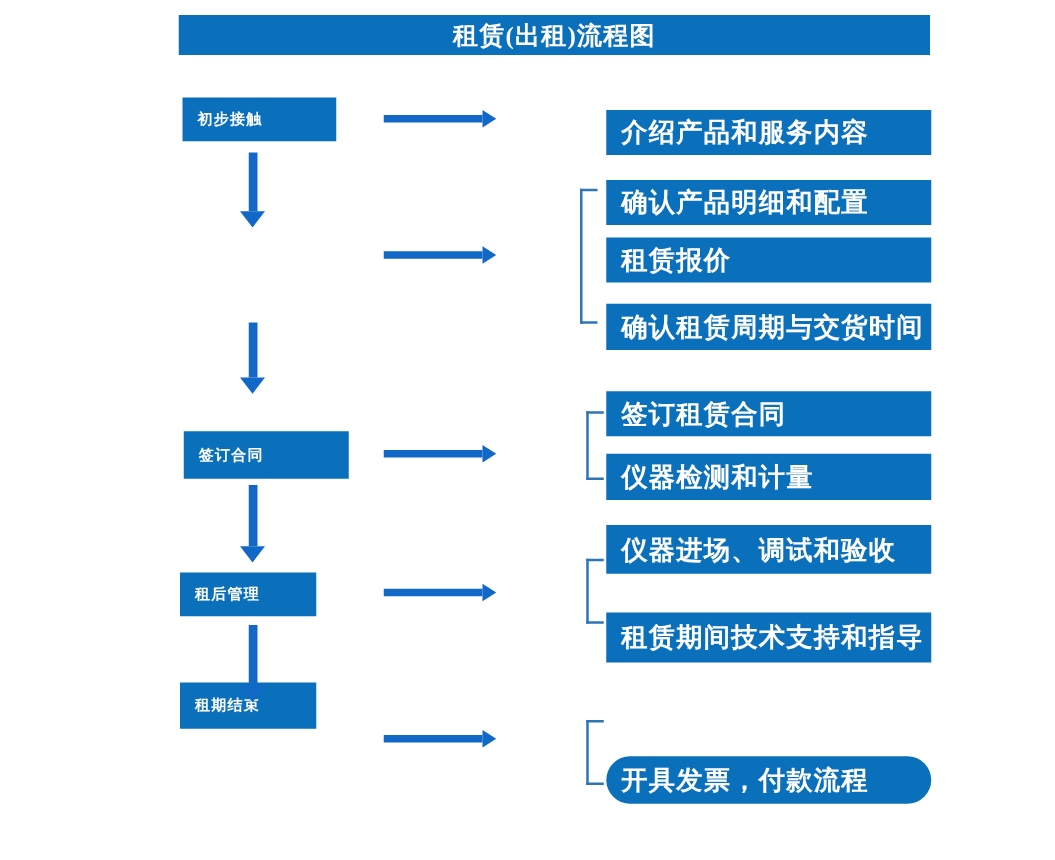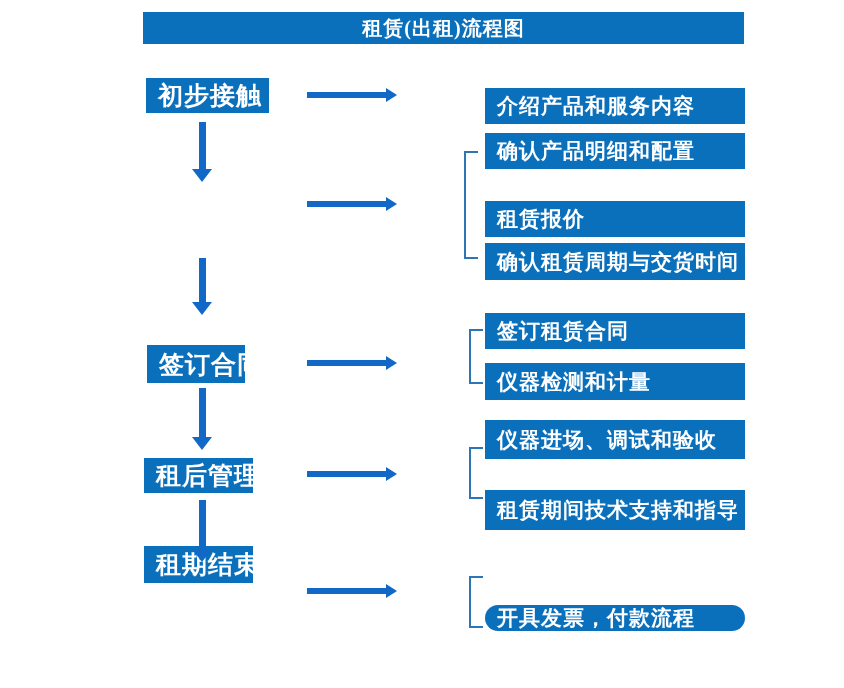--- a/index.html
+++ b/index.html
@@ -24,38 +24,38 @@
     letter-spacing:1px;
   }
   .banner{
     position:absolute;
     left:99px;top:12px;width:601px;height:32px;
     background:#0B70BC;color:#fff;
     font-weight:bold;font-size:20px;
     display:flex;align-items:center;justify-content:center;
     letter-spacing:1px;
   }
-  .step{font-size:25px;}
+  .step{font-size:12px;}
   #step1{left:102px;top:78px;width:123px;height:35px;}
   #step2{left:102px;top:185px;width:123px;height:37px;}
-  #step3{left:103px;top:345px;width:98px;height:38px;}
+  #step3{left:103px;top:345px;width:132px;height:38px;}
   #step4{left:100px;top:458px;width:109px;height:35px;}
   #step5{left:100px;top:546px;width:109px;height:37px;}
 
   .detail{left:441px;width:260px;font-size:21px;}
   #d1{top:88px;height:36px;}
-  #d2{top:133px;height:36px;}
-  #d3{top:201px;height:36px;}
+  #d2{top:144px;height:36px;}
+  #d3{top:190px;height:36px;}
   #d4{top:243px;height:37px;}
   #d5{top:313px;height:36px;}
   #d6{top:363px;height:37px;}
   #d7{top:420px;height:39px;}
   #d8{top:490px;height:40px;}
   #d9{top:556px;height:36px;}
-  #d10{top:605px;height:26px;border-radius:19px;}
+  #d10{top:605px;height:38px;border-radius:19px;}
 
   
   .arrow-down{position:absolute;left:148px;width:20px;}
   .arrow-down .shaft{width:7px;margin:0 auto;background:#1268C6;}
   .arrow-down .head{
     width:0;height:0;margin:0 auto;
     border-left:10px solid transparent;
     border-right:10px solid transparent;
     border-top:13px solid #1268C6;
   }

